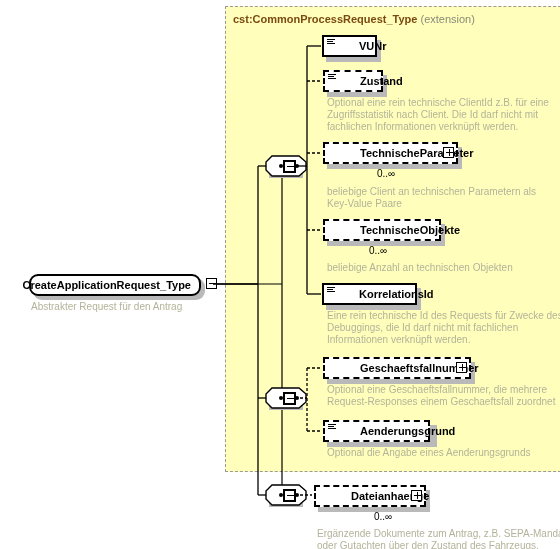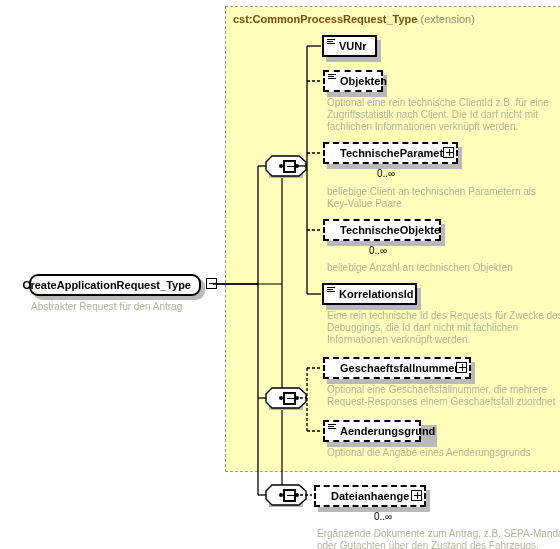--- a/index.html
+++ b/index.html
@@ -42,20 +42,21 @@
     display:flex;
     align-items:center;
     padding:0 6px 0 15px;
     white-space:nowrap;
   }
   .node .lbl{
     font-size:11px;
     font-weight:bold;
     color:#000000;
     line-height:11px;
+    margin-left:20px;
   }
   .node.solid{border:2px solid #000000;}
   .node.dashed{border:2px dashed #000000;}
   .nshadow{
     position:absolute;
     background:#b9b9b9;
     z-index:0;
   }
 
   
@@ -243,21 +244,21 @@
     <span class="lbl">VUNr</span>
   </div>
 
   <div class="nshadow" style="left:310px;top:75px;width:60px;height:22px;"></div>
   <div class="node dashed" style="left:306px;top:70px;width:60px;">
     <span class="elglyph">
         <i></i>
         <i></i>
         <i></i>
       </span>
-    <span class="lbl">Objekten</span>
+    <span class="lbl">Zustand</span>
   </div>
   <div class="doc" style="left:310px;top:97px;width:230px;">Optional eine rein technische ClientId z.B. für eine
 Zugriffsstatistik nach Client. Die Id darf nicht mit
 fachlichen Informationen verknüpft werden.</div>
 
   <div class="nshadow" style="left:310px;top:147px;width:135px;height:22px;"></div>
   <div class="node dashed" style="left:306px;top:142px;width:135px;">
     <span class="lbl">TechnischeParameter</span>
   </div>
   <div class="expander plus" style="left:426px;top:147px;"></div>
@@ -287,21 +288,21 @@
 
   <div class="nshadow" style="left:310px;top:362px;width:148px;height:22px;"></div>
   <div class="node dashed" style="left:306px;top:357px;width:148px;">
     <span class="lbl">Geschaeftsfallnummer</span>
   </div>
   <div class="expander plus" style="left:439px;top:362px;"></div>
   <div class="doc" style="left:310px;top:384px;width:250px;">Optional eine Geschaeftsfallnummer, die mehrere
 Request-Responses einem Geschaeftsfall zuordnet</div>
 
   <div class="nshadow" style="left:310px;top:425px;width:110px;height:22px;"></div>
-  <div class="node dashed" style="left:306px;top:420px;width:98px;">
+  <div class="node dashed" style="left:306px;top:420px;width:107px;">
     <span class="elglyph">
         <i></i>
         <i></i>
         <i></i>
       </span>
     <span class="lbl">Aenderungsgrund</span>
   </div>
   <div class="doc" style="left:310px;top:447px;width:250px;">Optional die Angabe eines Aenderungsgrunds</div>
 
   <div class="nshadow" style="left:301px;top:490px;width:112px;height:22px;"></div>

